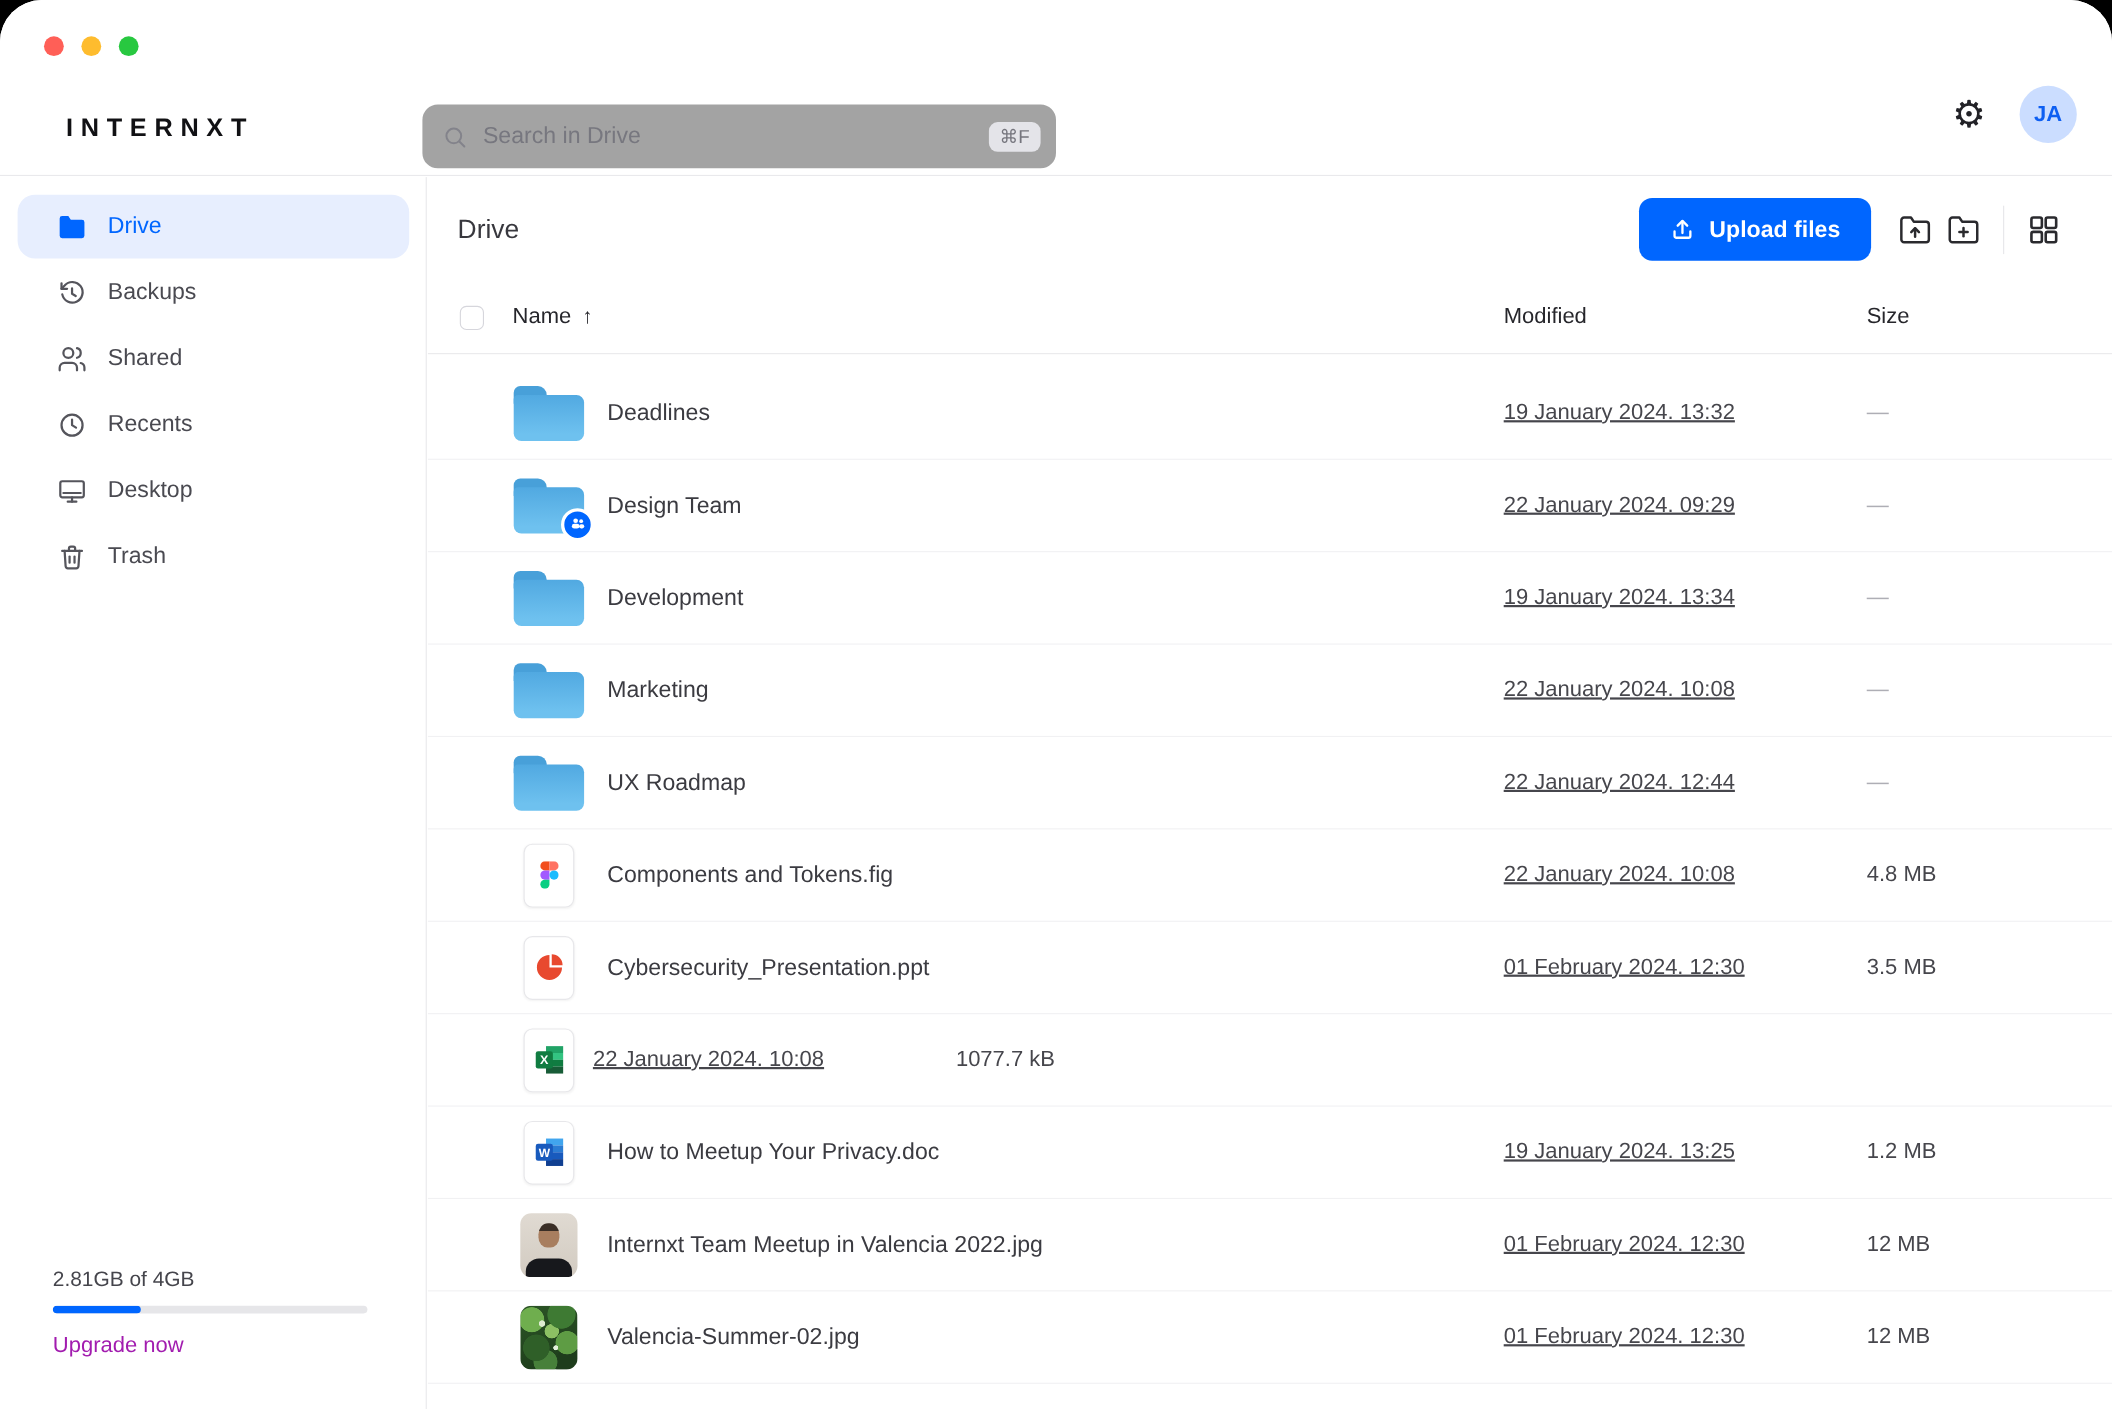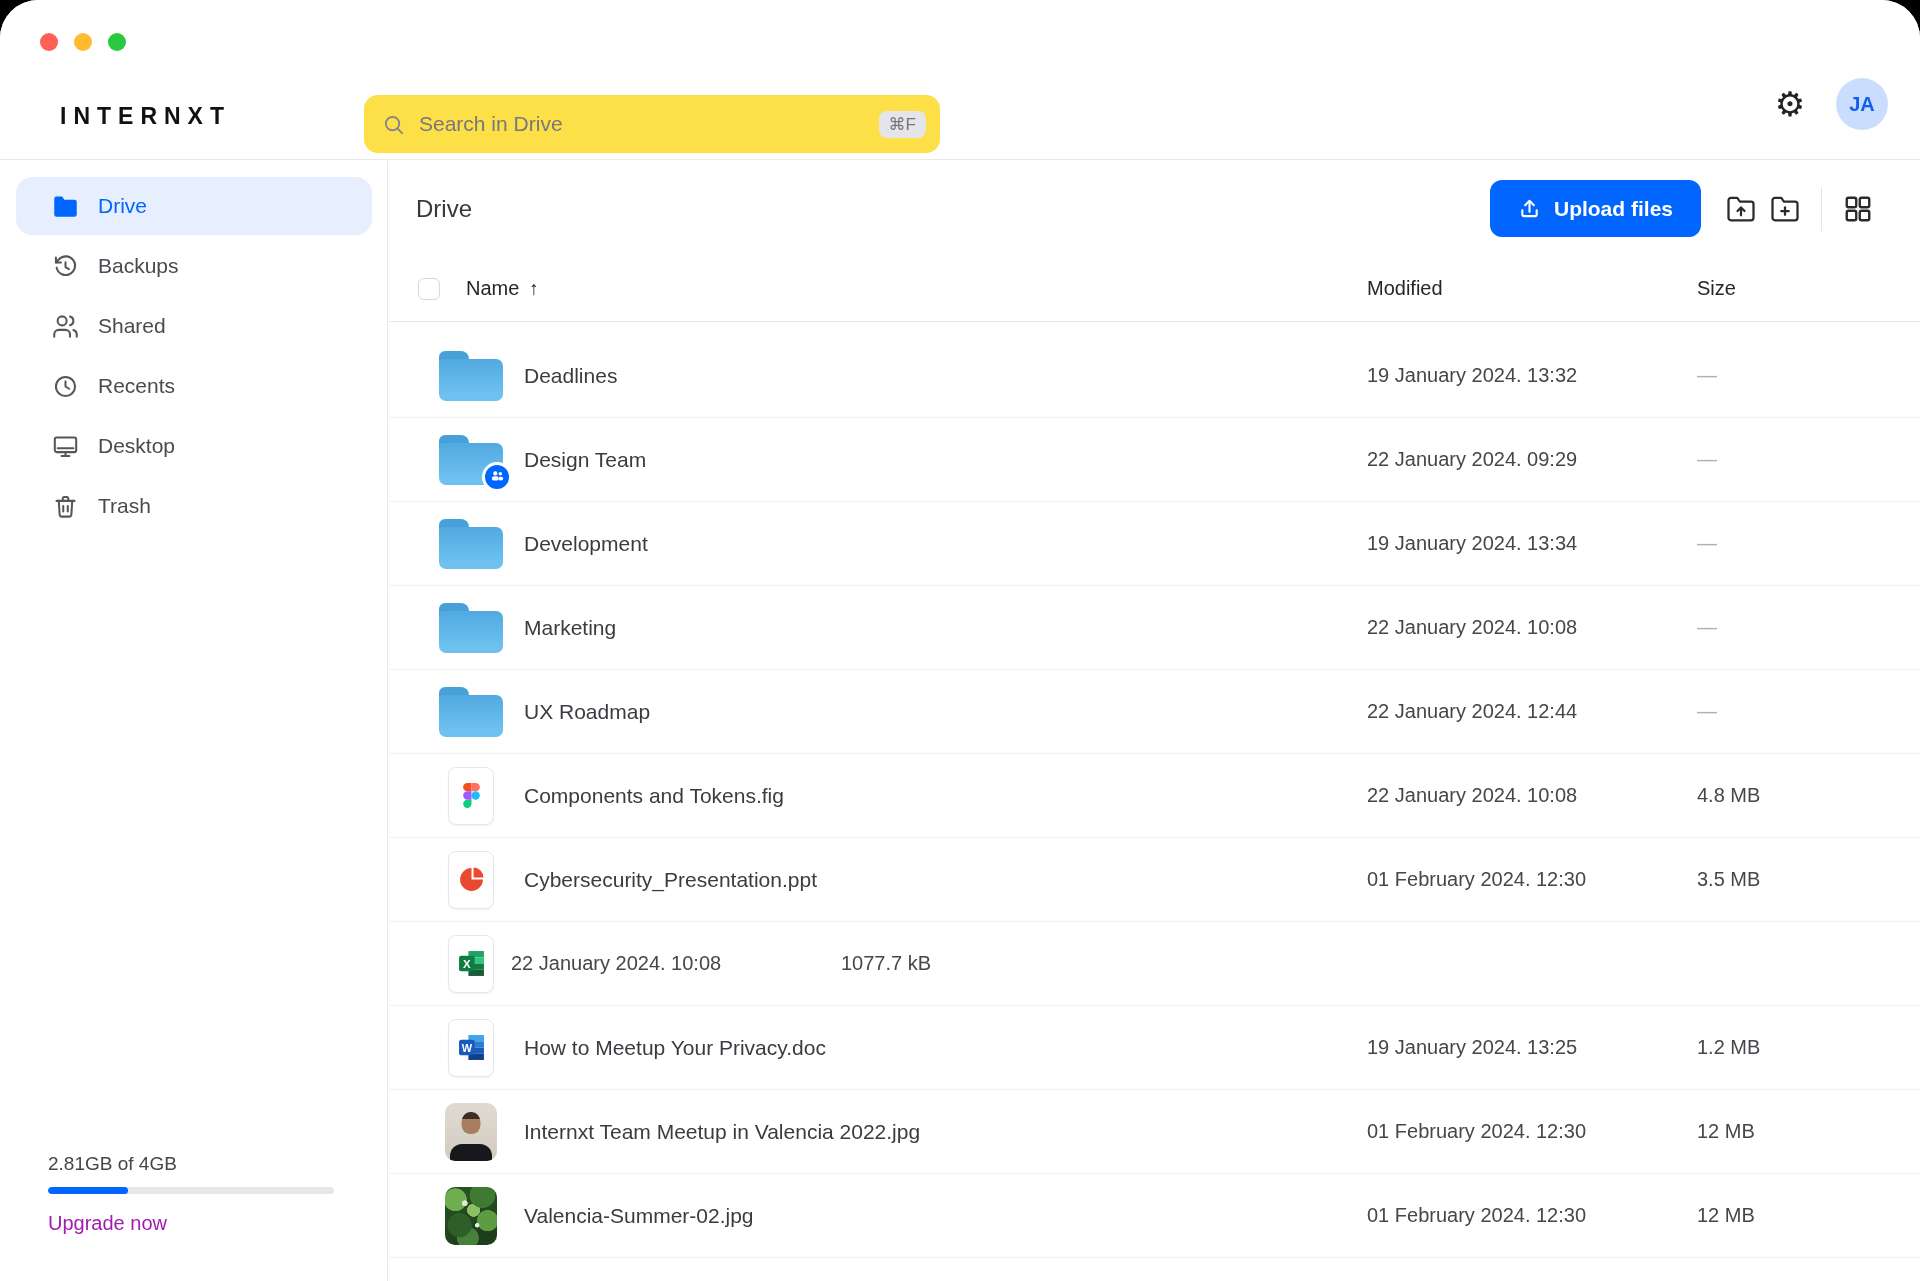--- a/index.html
+++ b/index.html
@@ -8,22 +8,22 @@
   .window { position:relative; width:1920px; height:1281px; background:#fff;
             border-radius:38px 38px 0 0; overflow:hidden; }
 
   
   .topbar { position:absolute; top:0; left:0; width:1920px; height:160px;
             background:#fff; border-bottom:1px solid #E9E9EC; }
   .traffic { position:absolute; top:33px; left:40px; display:flex; gap:16px; }
   .traffic span { width:18px; height:18px; border-radius:50%; display:block; }
   .logo { position:absolute; left:60px; top:103px; font-size:23px; font-weight:800;
           letter-spacing:7px; color:#111114; }
-  .search { position:absolute; left:364px; top:95px; width:576px; height:58px;
-            background:#fde047; border-radius:14px; display:flex; align-items:center;
+  .search { position:absolute; left:384px; top:95px; width:576px; height:58px;
+            background:#a3a3a3; border-radius:14px; display:flex; align-items:center;
             padding:0 14px 0 18px; }
   .search svg { flex:0 0 auto; }
   .search input { flex:1; border:none; outline:none; background:transparent;
                   font-size:21px; color:#3F3F46; margin-left:14px;
                   font-family:"Liberation Sans","DejaVu Sans",sans-serif; }
   .search input::placeholder { color:#77777F; opacity:1; }
   .kbd { background:#E4E4E9; color:#75757D; border-radius:8px; font-size:17px;
          padding:5px 10px; line-height:1; }
   .top-right { position:absolute; right:32px; top:0; height:160px; display:flex;
                align-items:center; gap:26px; padding-top:48px; }
@@ -71,26 +71,26 @@
            border-bottom:1px solid #E9E9EC; }
   .checkbox { width:22px; height:22px; border:1.6px solid #D6D6DC; border-radius:6px;
               background:#fff; flex:0 0 auto; }
   .th-name { margin-left:26px; flex:1; font-size:20px; color:#26262B; display:flex;
              align-items:center; gap:10px; }
   .sort-arrow { font-size:19px; color:#26262B; }
   .th-modified { width:330px; font-size:20px; color:#26262B; }
   .th-size { width:187px; font-size:20px; color:#26262B; }
 
   .tbody { margin-top:12px; }
-  .row { height:84px; display:flex; align-items:center; padding:0 36px 0 42px;
+  .row { height:84px; display:flex; align-items:center; padding:0 36px 0 70px;
          border-bottom:1px solid #F1F1F3; }
   .icon-cell { width:80px; display:flex; align-items:center; justify-content:center;
                flex:0 0 auto; }
   .cell-name { flex:1; margin-left:13px; font-size:21px; color:#3B3B41; }
-  .cell-modified { width:330px; font-size:20px; color:#46464C; }
+  .cell-modified { width:330px; font-size:20px; color:#46464C;text-decoration:underline; }
   .cell-size { width:187px; font-size:20px; color:#46464C; }
   .cell-size.muted { color:#AEAEB5; }
 
   
   .list-folder { position:relative; width:64px; height:50px; }
   .list-folder::before { content:""; position:absolute; top:0; left:0; width:30px;
         height:16px; background:#48A0D9; border-radius:6px 8px 0 0; }
   .list-folder::after { content:""; position:absolute; bottom:0; left:0; width:64px;
         height:42px; border-radius:4px 7px 7px 7px;
         background:linear-gradient(180deg,#51A9E1 0%,#6EC1EF 85%); }

